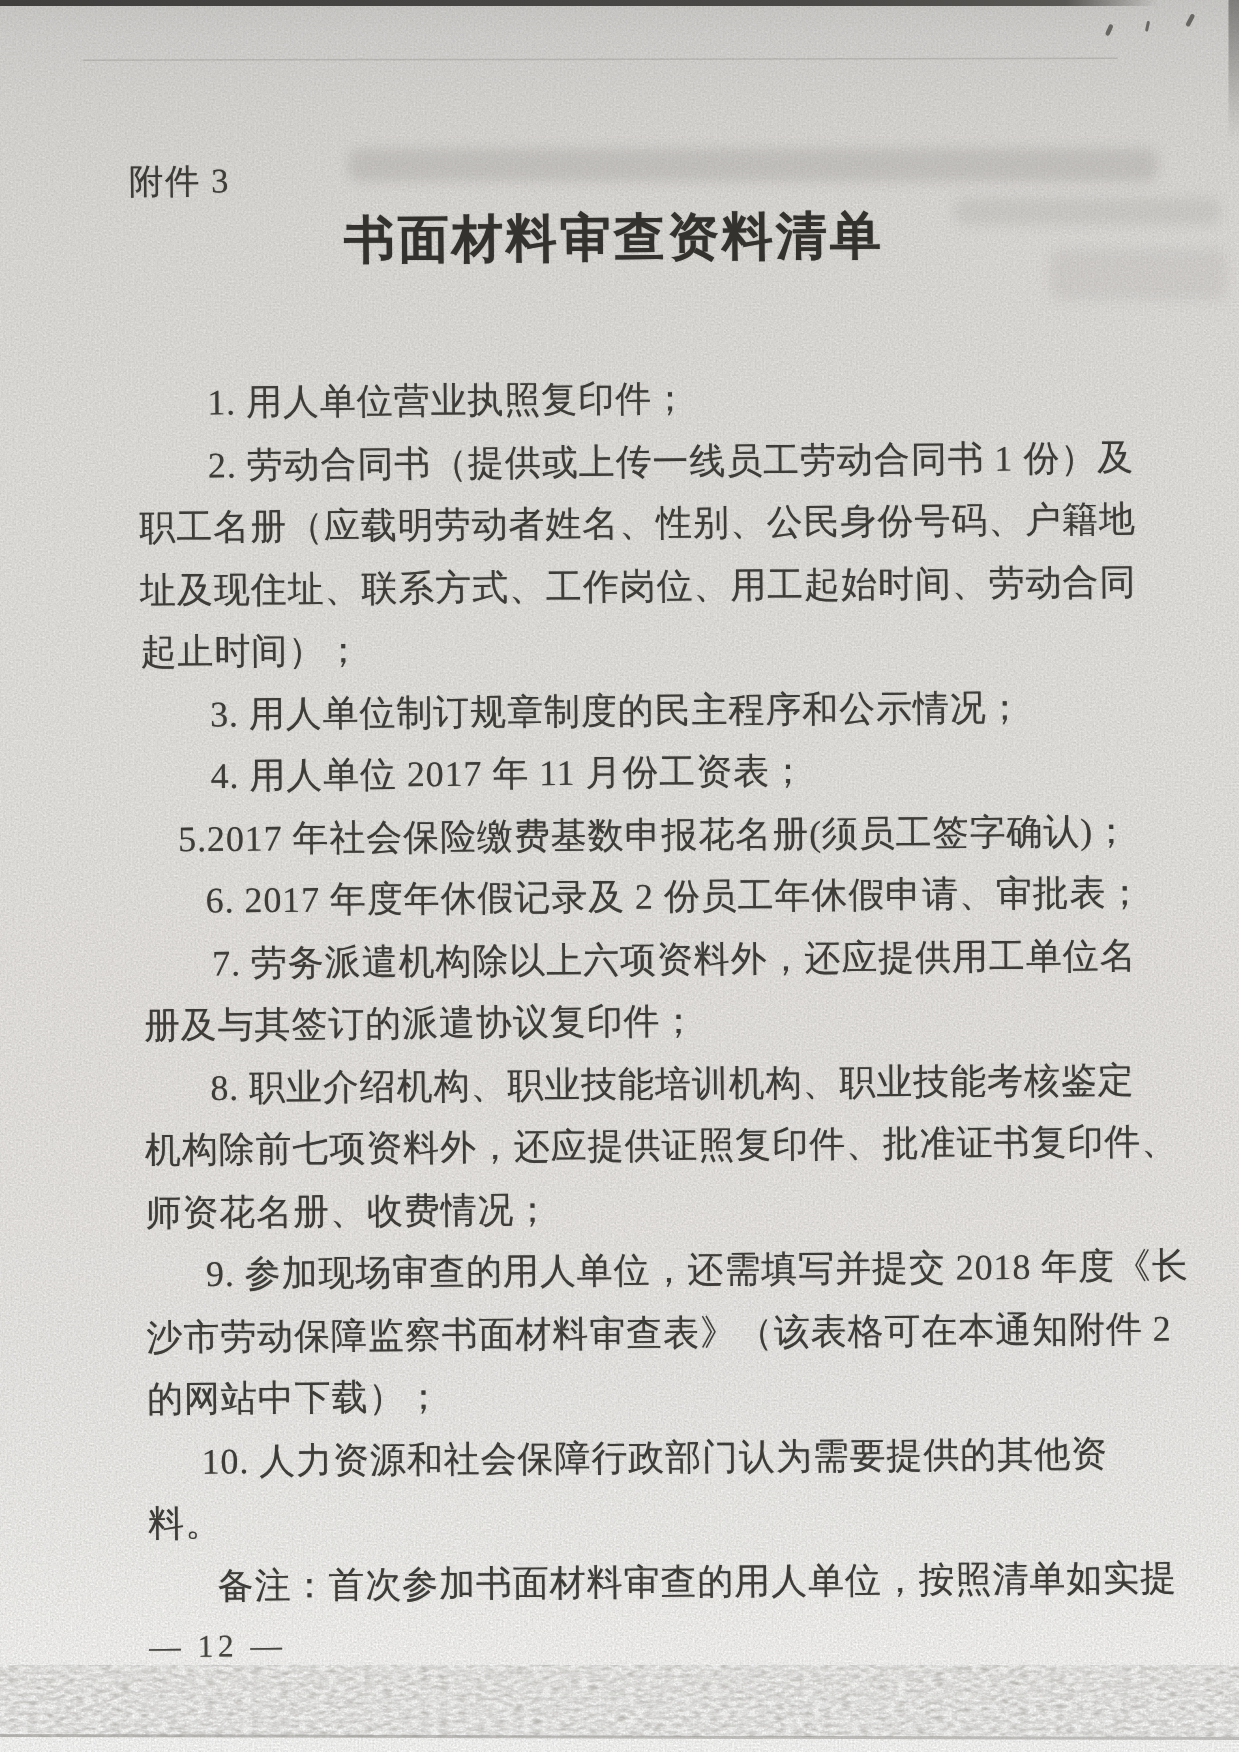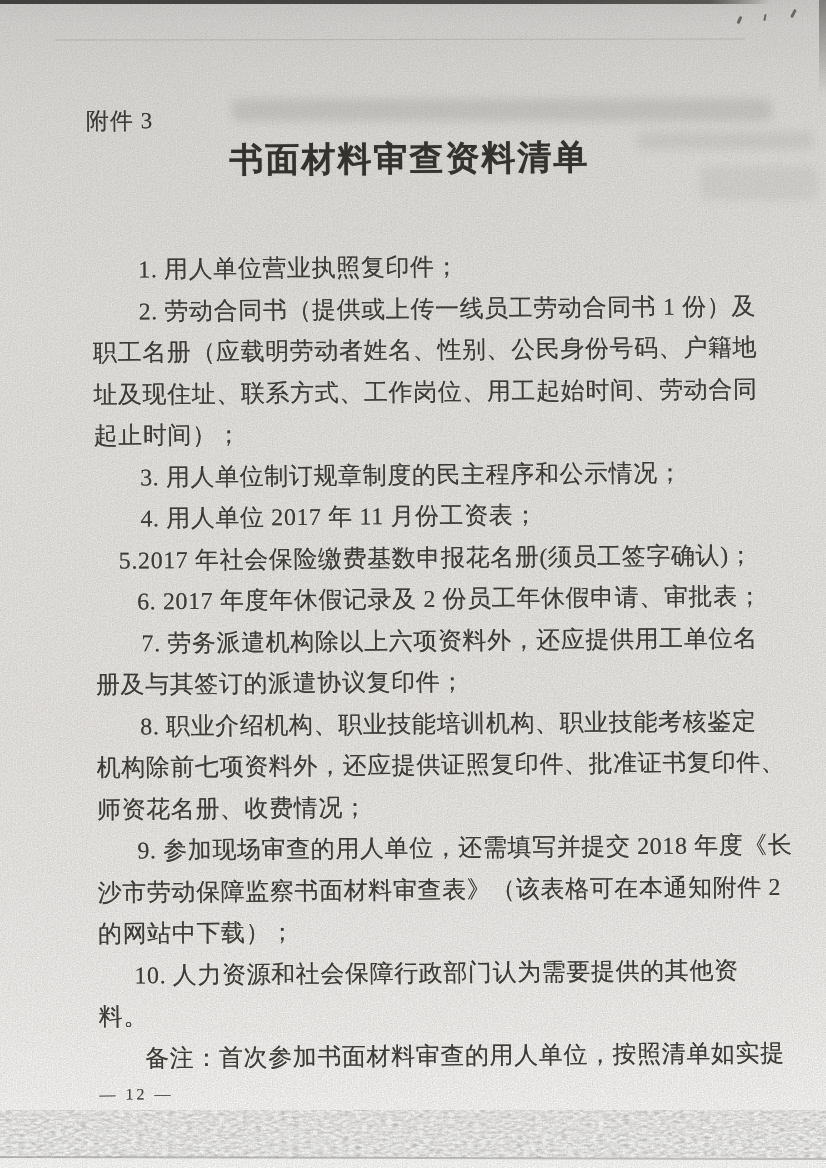--- a/index.html
+++ b/index.html
@@ -53,21 +53,21 @@
     text-shadow:0 0 .7px rgba(52,50,47,.7);
   }
   .body-lines{position:absolute;left:95px;top:247px;width:680px;}
   .line{
     height:41.5px;line-height:41.5px;white-space:nowrap;
     font-size:24px;letter-spacing:.6px;
     text-shadow:0 0 .6px rgba(62,60,57,.6);
   }
   .pageno{
     position:absolute;left:95px;top:1083px;
-    font-size:16px;letter-spacing:3px;color:#47453f;
+    font-size:21px;letter-spacing:3px;color:#47453f;
     text-shadow:0 0 .6px rgba(70,68,63,.6);
   }
   .bottom-line{
     position:absolute;left:0;top:1157px;width:826px;height:2px;
     background:rgba(150,148,144,.55);transform:rotate(.15deg);
   }
 </style>
 </head>
 <body>
 

